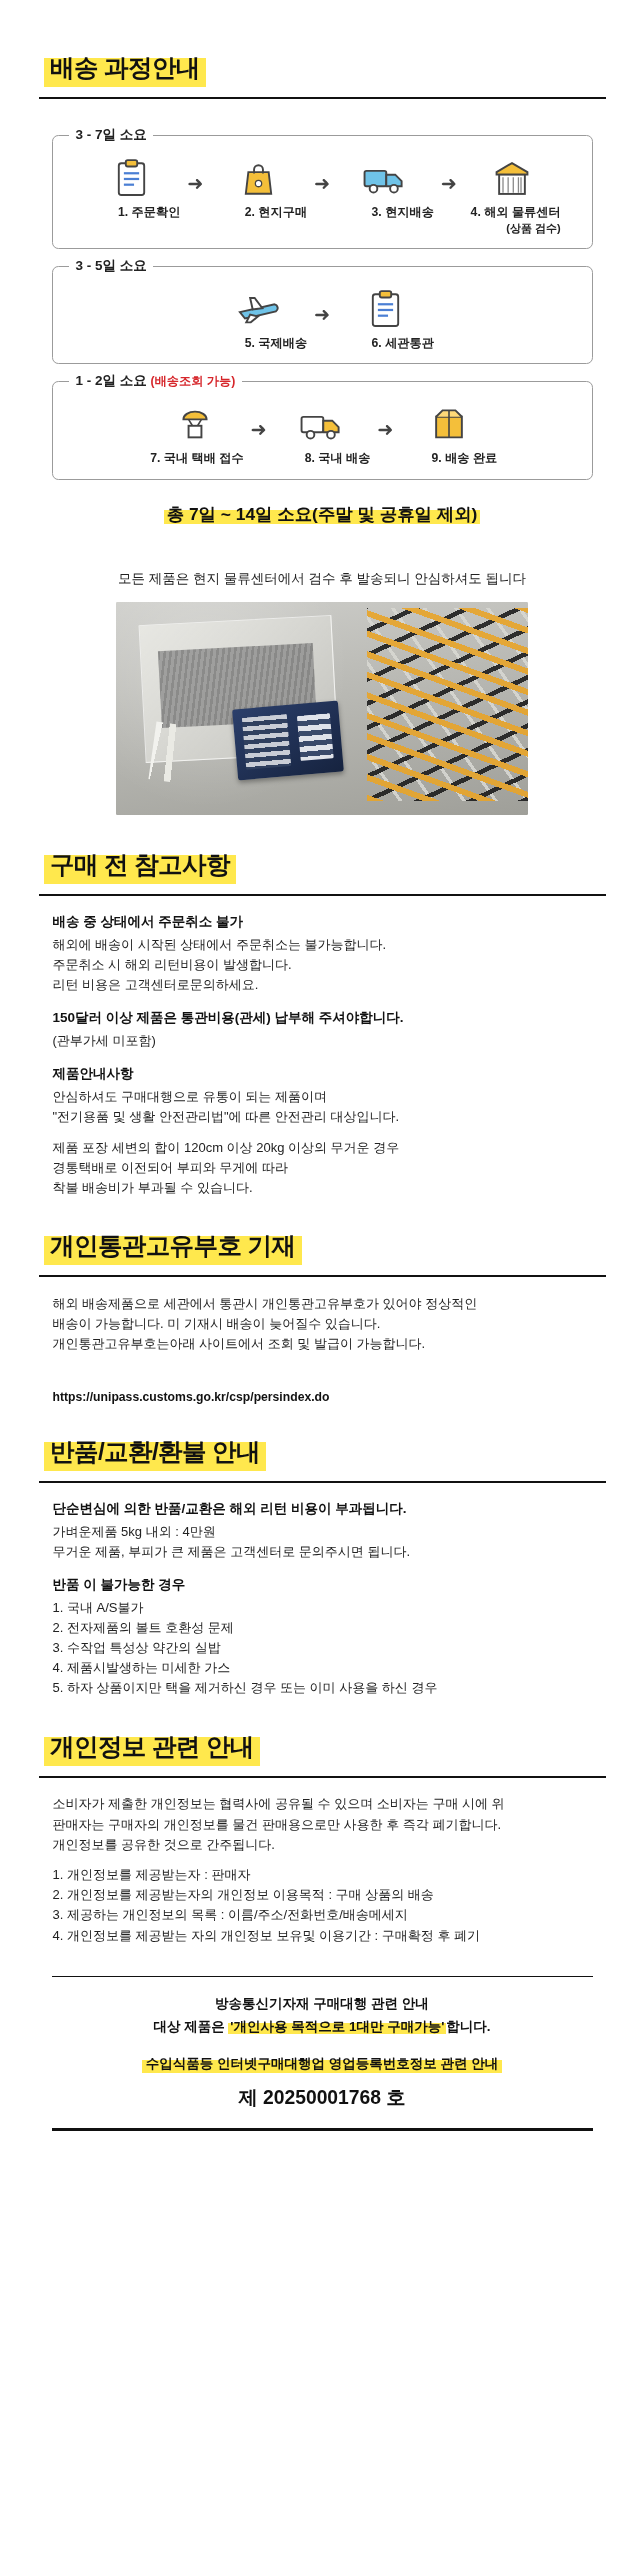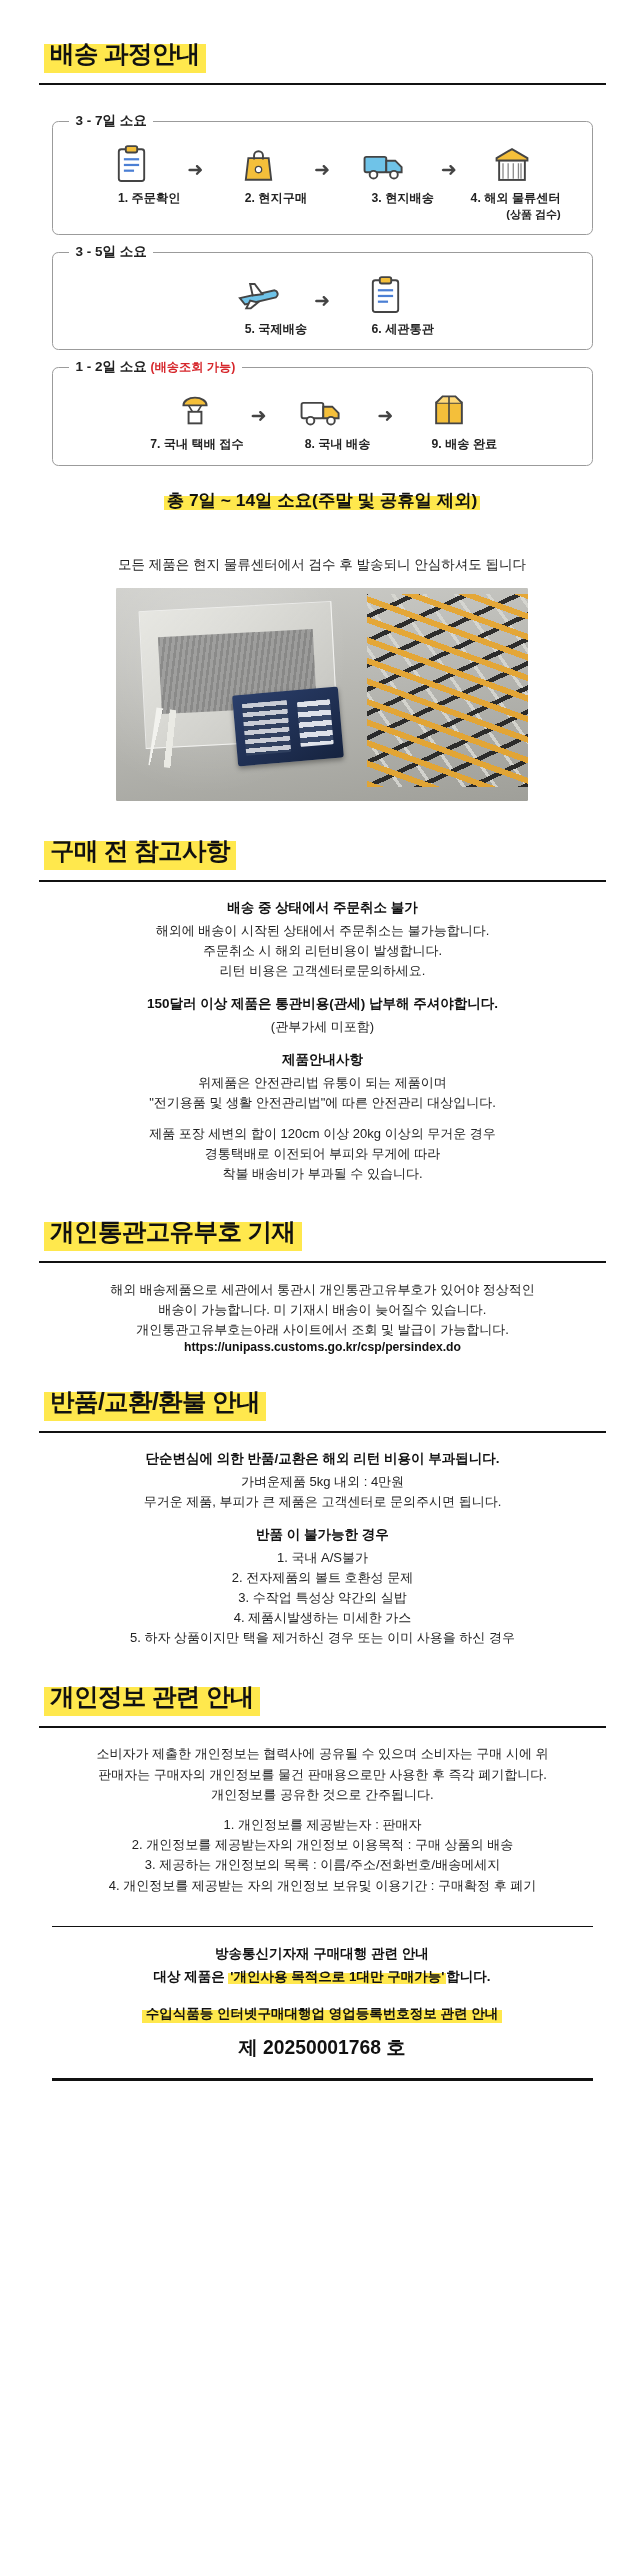--- a/index.html
+++ b/index.html
@@ -8,21 +8,21 @@
     width: 644px;
     min-height: 2576px;
     background: #ffffff;
     font-family: "Liberation Sans", sans-serif;
     color: #1a1a1a;
   }
   .page {
     width: 644px;
     min-height: 2576px;
     position: relative;
-    padding: 0;
+    padding: 14px;
     background:#fff;
   }
   .content {
     width: 567px;
     margin: 0 auto;
     padding-top: 36px;
   }
 
   
   .sec-head {
@@ -160,36 +160,36 @@
   }
   .photo .sticks {
     position:absolute; left:36px; top:126px; width:97px; height:58px;
     background:
       linear-gradient(95deg, #f2f2ee 0 6.4px, rgba(0,0,0,0) 6.4px 11.6px),
       linear-gradient(88deg, rgba(0,0,0,0) 0 15.5px, #eaeae4 15.5px 22px, rgba(0,0,0,0) 22px);
     transform: rotate(8deg);
   }
 
   
-  .block { padding: 0 13px 0 14px; text-align: center; }
+  .block { padding: 0 13px 0 14px; }
   .b-title {
     font-size: 13.5px;
     font-weight: bold;
     color:#111;
     margin: 14px 0 3.9px 0;
   }
   .b-title:first-child { margin-top: 2.6px; }
   .b-line {
     font-size: 13px;
     color:#222;
     line-height: 1.55;
   }
   .b-line.bold { font-weight:normal; }
   .b-gap { height: 10.3px; }
-  .link { font-size:12.2px; font-weight:bold; color:#111; word-break:break-all; }
+  .link { font-size:12.2px; font-weight:bold; color:#111; word-break:break-all;margin-top:36px; }
   .sec { margin-bottom: 30px; }
 
   
   .bottom-box {
     border-top: 1.3px solid #111;
     margin: 22px 13px 0 13px;
     padding-top: 16.7px;
     text-align:center;
   }
   .bn-line { font-size: 13.5px; font-weight:bold; color:#111; line-height:1.7; }
@@ -366,21 +366,21 @@
       <div class="block">
         <div class="b-title">배송 중 상태에서 주문취소 불가</div>
         <div class="b-line">해외에 배송이 시작된 상태에서 주문취소는 불가능합니다.</div>
         <div class="b-line">주문취소 시 해외 리턴비용이 발생합니다.</div>
         <div class="b-line">리턴 비용은 고객센터로문의하세요.</div>
 
         <div class="b-title">150달러 이상 제품은 통관비용(관세) 납부해 주셔야합니다.</div>
         <div class="b-line bold">(관부가세 미포함)</div>
 
         <div class="b-title">제품안내사항</div>
-        <div class="b-line">위제품은 안전관리법 유통이 되는 제품이며</div>
+        <div class="b-line">안심하셔도 구매대행으로 유통이 되는 제품이며</div>
         <div class="b-line">"전기용품 및 생활 안전관리법"에 따른 안전관리 대상입니다.</div>
 
         <div class="b-gap"></div>
         <div class="b-line">제품 포장 세변의 합이 120cm 이상 20kg 이상의 무거운 경우</div>
         <div class="b-line">경통택배로 이전되어 부피와 무게에 따라</div>
         <div class="b-line bold">착불 배송비가 부과될 수 있습니다.</div>
       </div>
     </div>
 
     <div class="sec">

